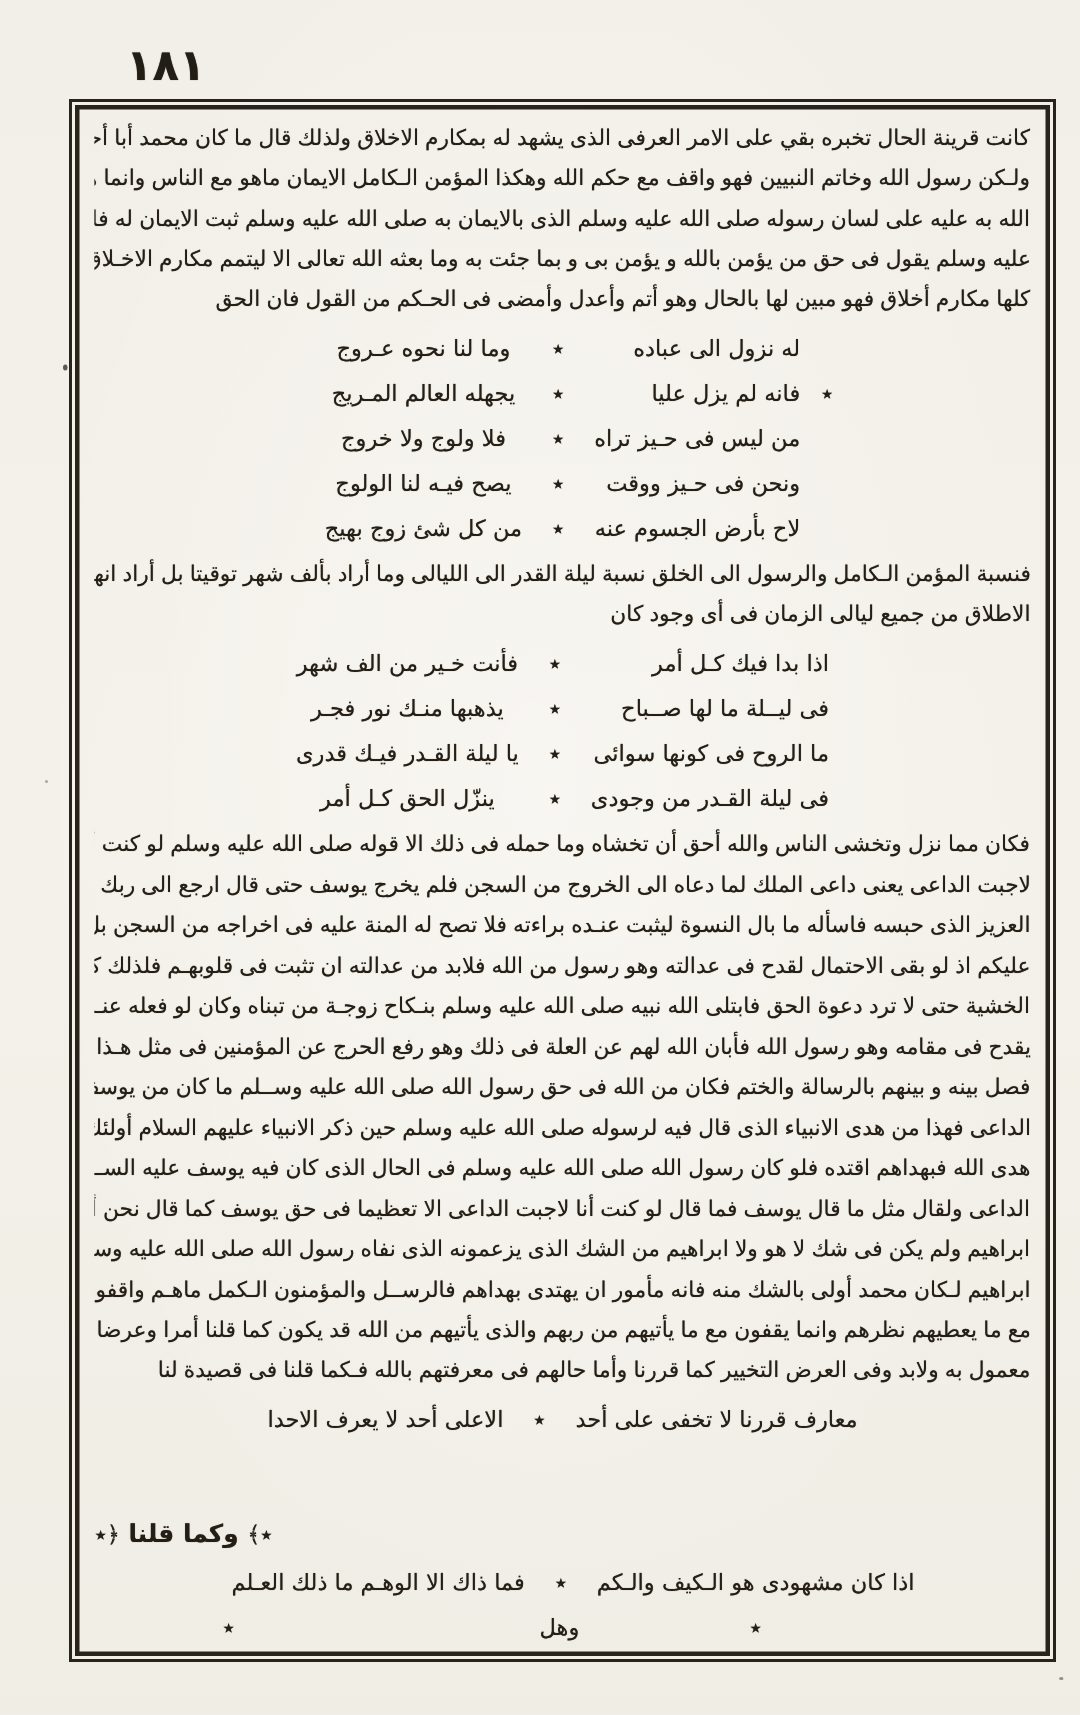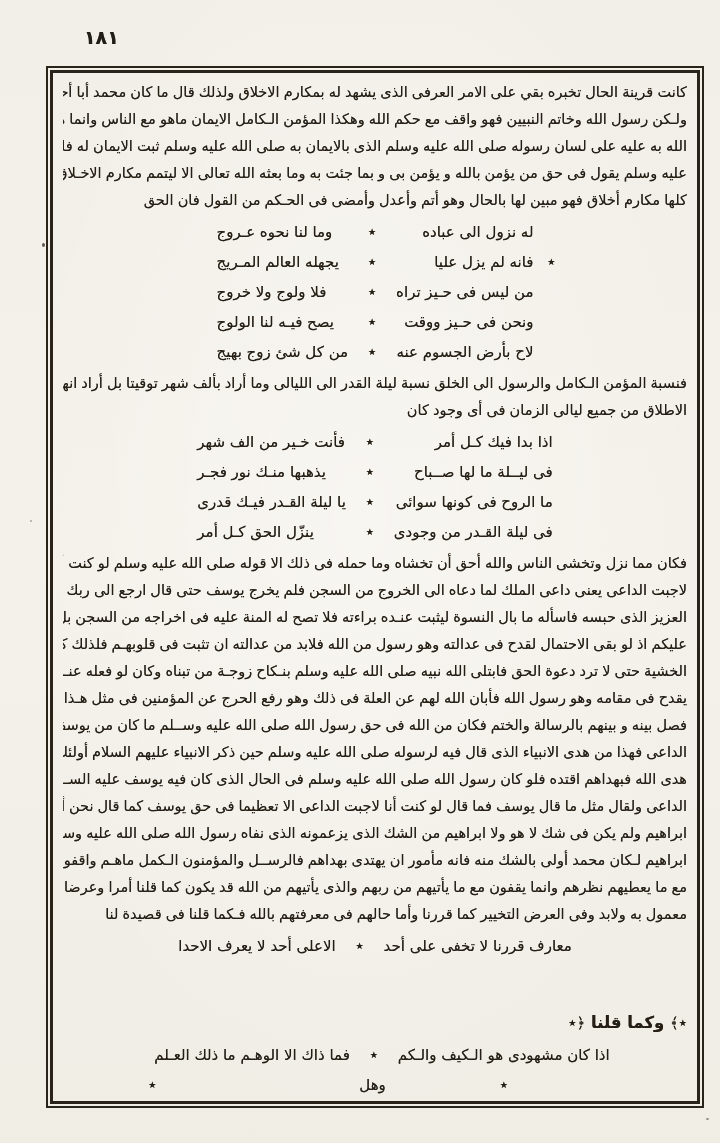--- a/index.html
+++ b/index.html
@@ -11,21 +11,21 @@
     overflow: hidden;
   }
   .scan {
     position: absolute; inset: 0;
     background:
       radial-gradient(ellipse at 50% 45%, rgba(255,255,255,0.35), rgba(0,0,0,0) 70%),
       linear-gradient(180deg, #f2efe8 0%, #f4f1ea 50%, #f0ede5 100%);
   }
   .page-number {
     position: absolute; left: 84px; top: 26px;
-    font-size: 19px; font-weight: 700; color: #221d15;
+    font-size: 29px; font-weight: 700; color: #221d15;
     letter-spacing: 3px;
     text-shadow: 0 0 0.6px rgba(20,15,5,0.7);
   }
   .frame-outer {
     position: absolute; left: 46px; top: 66px;
     width: 658px; height: 1042px;
     box-sizing: border-box;
     border: 2px solid #29231a;
     padding: 2px;
   }
@@ -68,26 +68,26 @@
   }
   .poem .cell {
     font-size: 15px;
     line-height: 30px; height: 30px;
     overflow: hidden;
     white-space: nowrap;
   }
   .v-lead  { text-align: right; }
   .v-right { text-align: right; padding: 0 6px; }
   .v-sep   { text-align: center; font-size: 13px; }
-  .v-left  { text-align: left; padding: 0 6px; }
+  .v-left  { text-align: center; padding: 0 6px; }
   .v-trail { text-align: left; font-size: 13px; }
   .poem.wide { grid-template-columns: 16px max-content 36px max-content 30px; }
   .ornament {
     direction: rtl;
-    text-align: right;
+    text-align: left;
     font-size: 16.5px; font-weight: 700;
     line-height: 28px; height: 28px;
     color: #241e15;
     margin-top: 48px;
   }
   .ornament .orn-mark { font-weight: 400; font-size: 15px; }
   .speck {
     position: absolute;
     background: #3a332a;
     border-radius: 50%;

